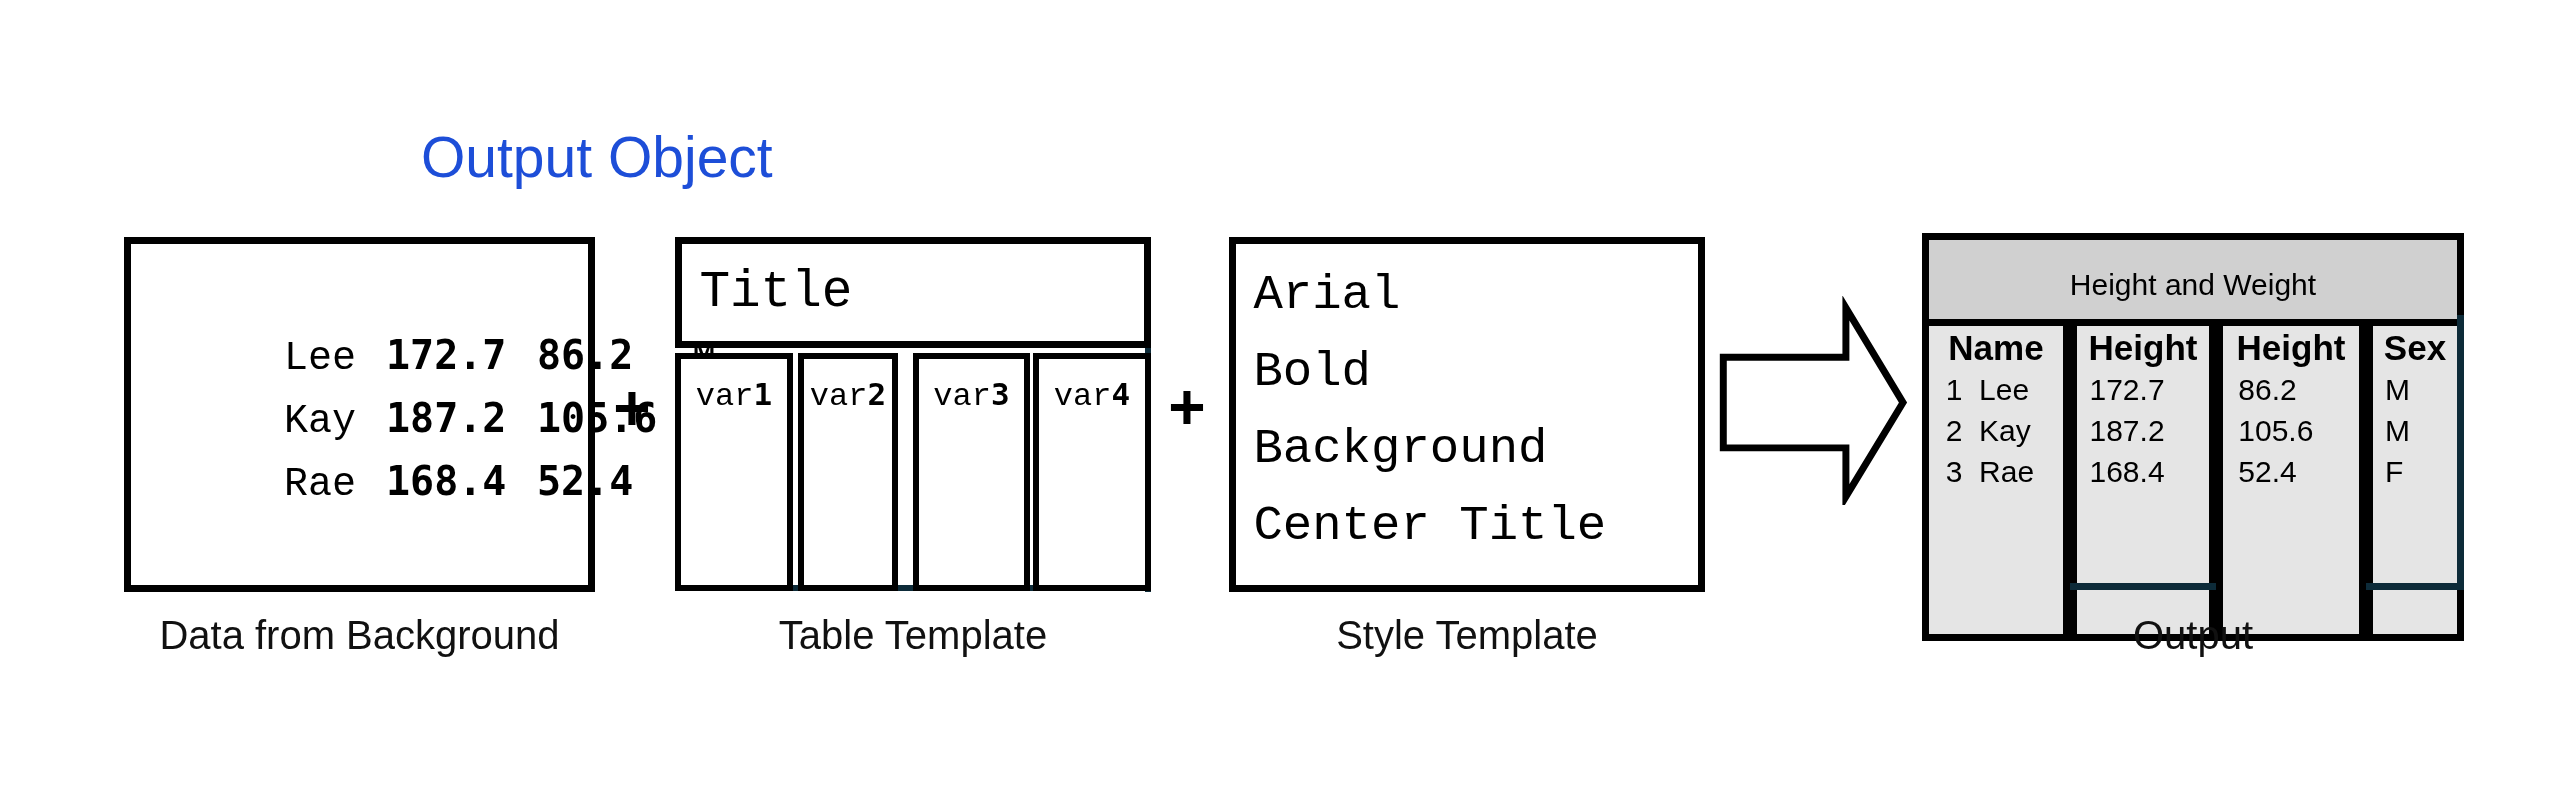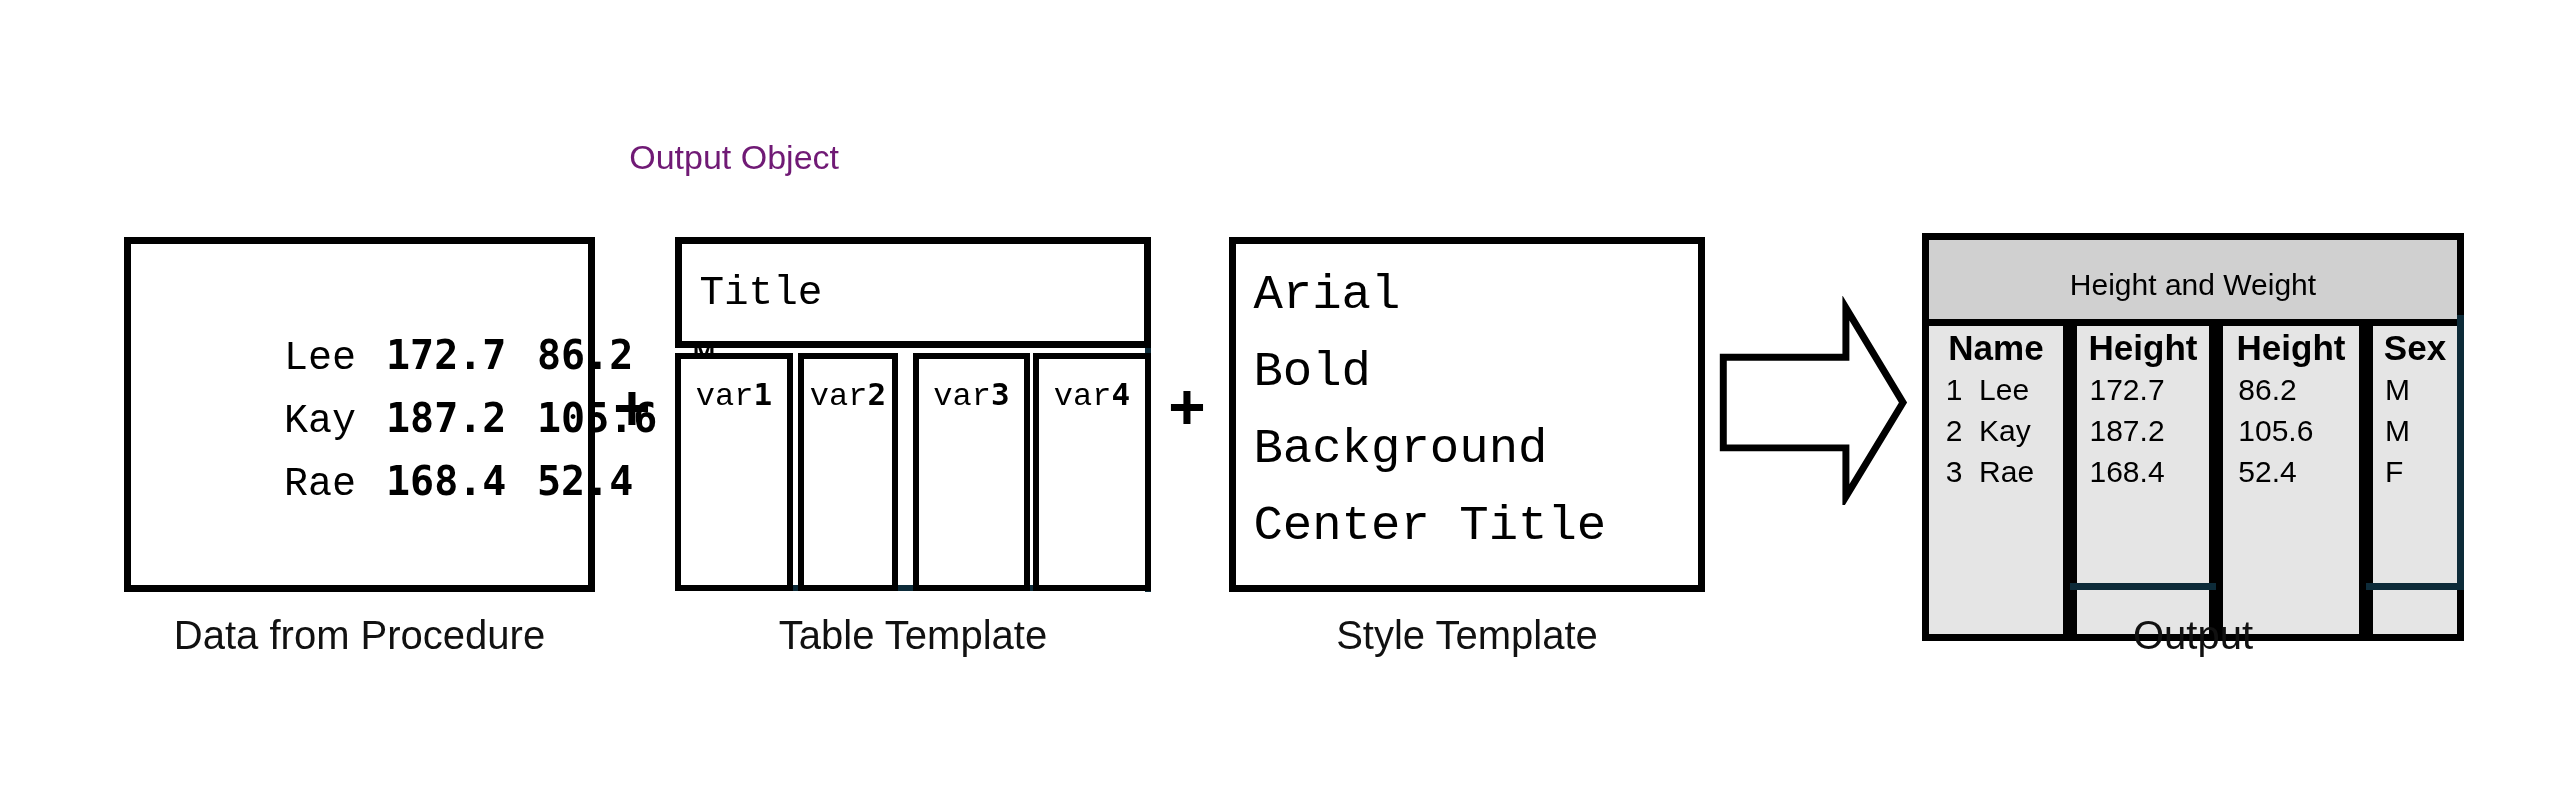--- a/index.html
+++ b/index.html
@@ -1,21 +1,21 @@
 <!DOCTYPE html>
 <html style="font-size:11px"><head>
 <meta charset="utf-8">
 <style>
   html,body{margin:0;padding:0;background:#fff;}
   .canvas{position:relative;width:2576px;height:809px;background:#ffffff;overflow:hidden;
           font-family:"Liberation Sans",sans-serif;color:#000;}
   .abs{position:absolute;}
 
   
-  .top-title{left:421px;top:132px;width:418px;text-align:right;font-size:34px;line-height:50px;color:#701a75;}
+  .top-title{left:421px;top:132px;width:418px;text-align:left;font-size:57px;line-height:50px;color:#1d4ed8;}
   .box-label{top:612px;text-align:center;font-size:40px;line-height:47px;color:#111;}
   .lbl1{left:124px;width:471px;}
   .lbl2{left:675px;width:476px;}
   .lbl3{left:1229px;width:476px;}
   .lbl4{left:1922px;width:542px;}
 
   
   .plus{width:84px;height:84px;display:flex;align-items:center;justify-content:center;
         font-size:64px;font-weight:700;color:#000;}
   .plus1{left:590px;top:366px;}
@@ -27,21 +27,21 @@
   .d-row{height:63px;line-height:63px;font-size:40px;font-family:"Liberation Mono",monospace;white-space:pre;}
   .d-name{display:inline-block;width:102px;}
   .d-num{display:inline-block;font-family:"DejaVu Sans Mono",monospace;font-weight:700;}
   .d-h{width:151px;}
   .d-w{width:155px;}
 
   
   .tt-box{left:675px;top:237px;width:476px;height:355px;}
   .tt-title{left:0;top:0;width:476px;height:111px;border:7px solid #000;box-sizing:border-box;background:#fff;
             display:flex;align-items:center;padding-left:17.4px;
-            font-family:"Liberation Mono",monospace;font-size:41px;}
+            font-family:"Liberation Mono",monospace;font-size:51px;}
   .tt-col{top:116px;height:238px;border:6.3px solid #000;box-sizing:border-box;background:#fff;
           text-align:center;padding-top:16px;font-family:"Liberation Mono",monospace;font-size:32px;line-height:39px;}
   .tt-col .digit{font-family:"DejaVu Sans Mono",monospace;font-weight:700;font-size:31px;}
   .ttc1{left:0;width:118px;}
   .ttc2{left:123px;width:100px;}
   .ttc3{left:238px;width:117px;}
   .ttc4{left:358px;width:118px;}
 
   
   .teal{background:#0d2b39;}
@@ -89,21 +89,21 @@
     <div class="d-row">
       <span class="d-name">Lee</span><span class="d-num d-h">172.7</span><span class="d-num d-w">86.2</span><span class="d-sex">M</span>
     </div>
     <div class="d-row">
       <span class="d-name">Kay</span><span class="d-num d-h">187.2</span><span class="d-num d-w">105.6</span><span class="d-sex">M</span>
     </div>
     <div class="d-row">
       <span class="d-name">Rae</span><span class="d-num d-h">168.4</span><span class="d-num d-w">52.4</span><span class="d-sex">F</span>
     </div>
   </div>
-  <div class="abs box-label lbl1">Data from Procedure</div>
+  <div class="abs box-label lbl1">Data from Background</div>
 
   <div class="abs plus plus1">+</div>
 
   <div class="abs tt-box">
     <div class="abs tt-title">Title</div>
     <div class="abs tt-sh-b1 teal"></div>
     <div class="abs tt-sh-b2 teal"></div>
     <div class="abs tt-sh-r teal"></div>
     <div class="abs tt-col ttc1"><span>var</span><span class="digit">1</span></div>
     <div class="abs tt-col ttc2"><span>var</span><span class="digit">2</span></div>

